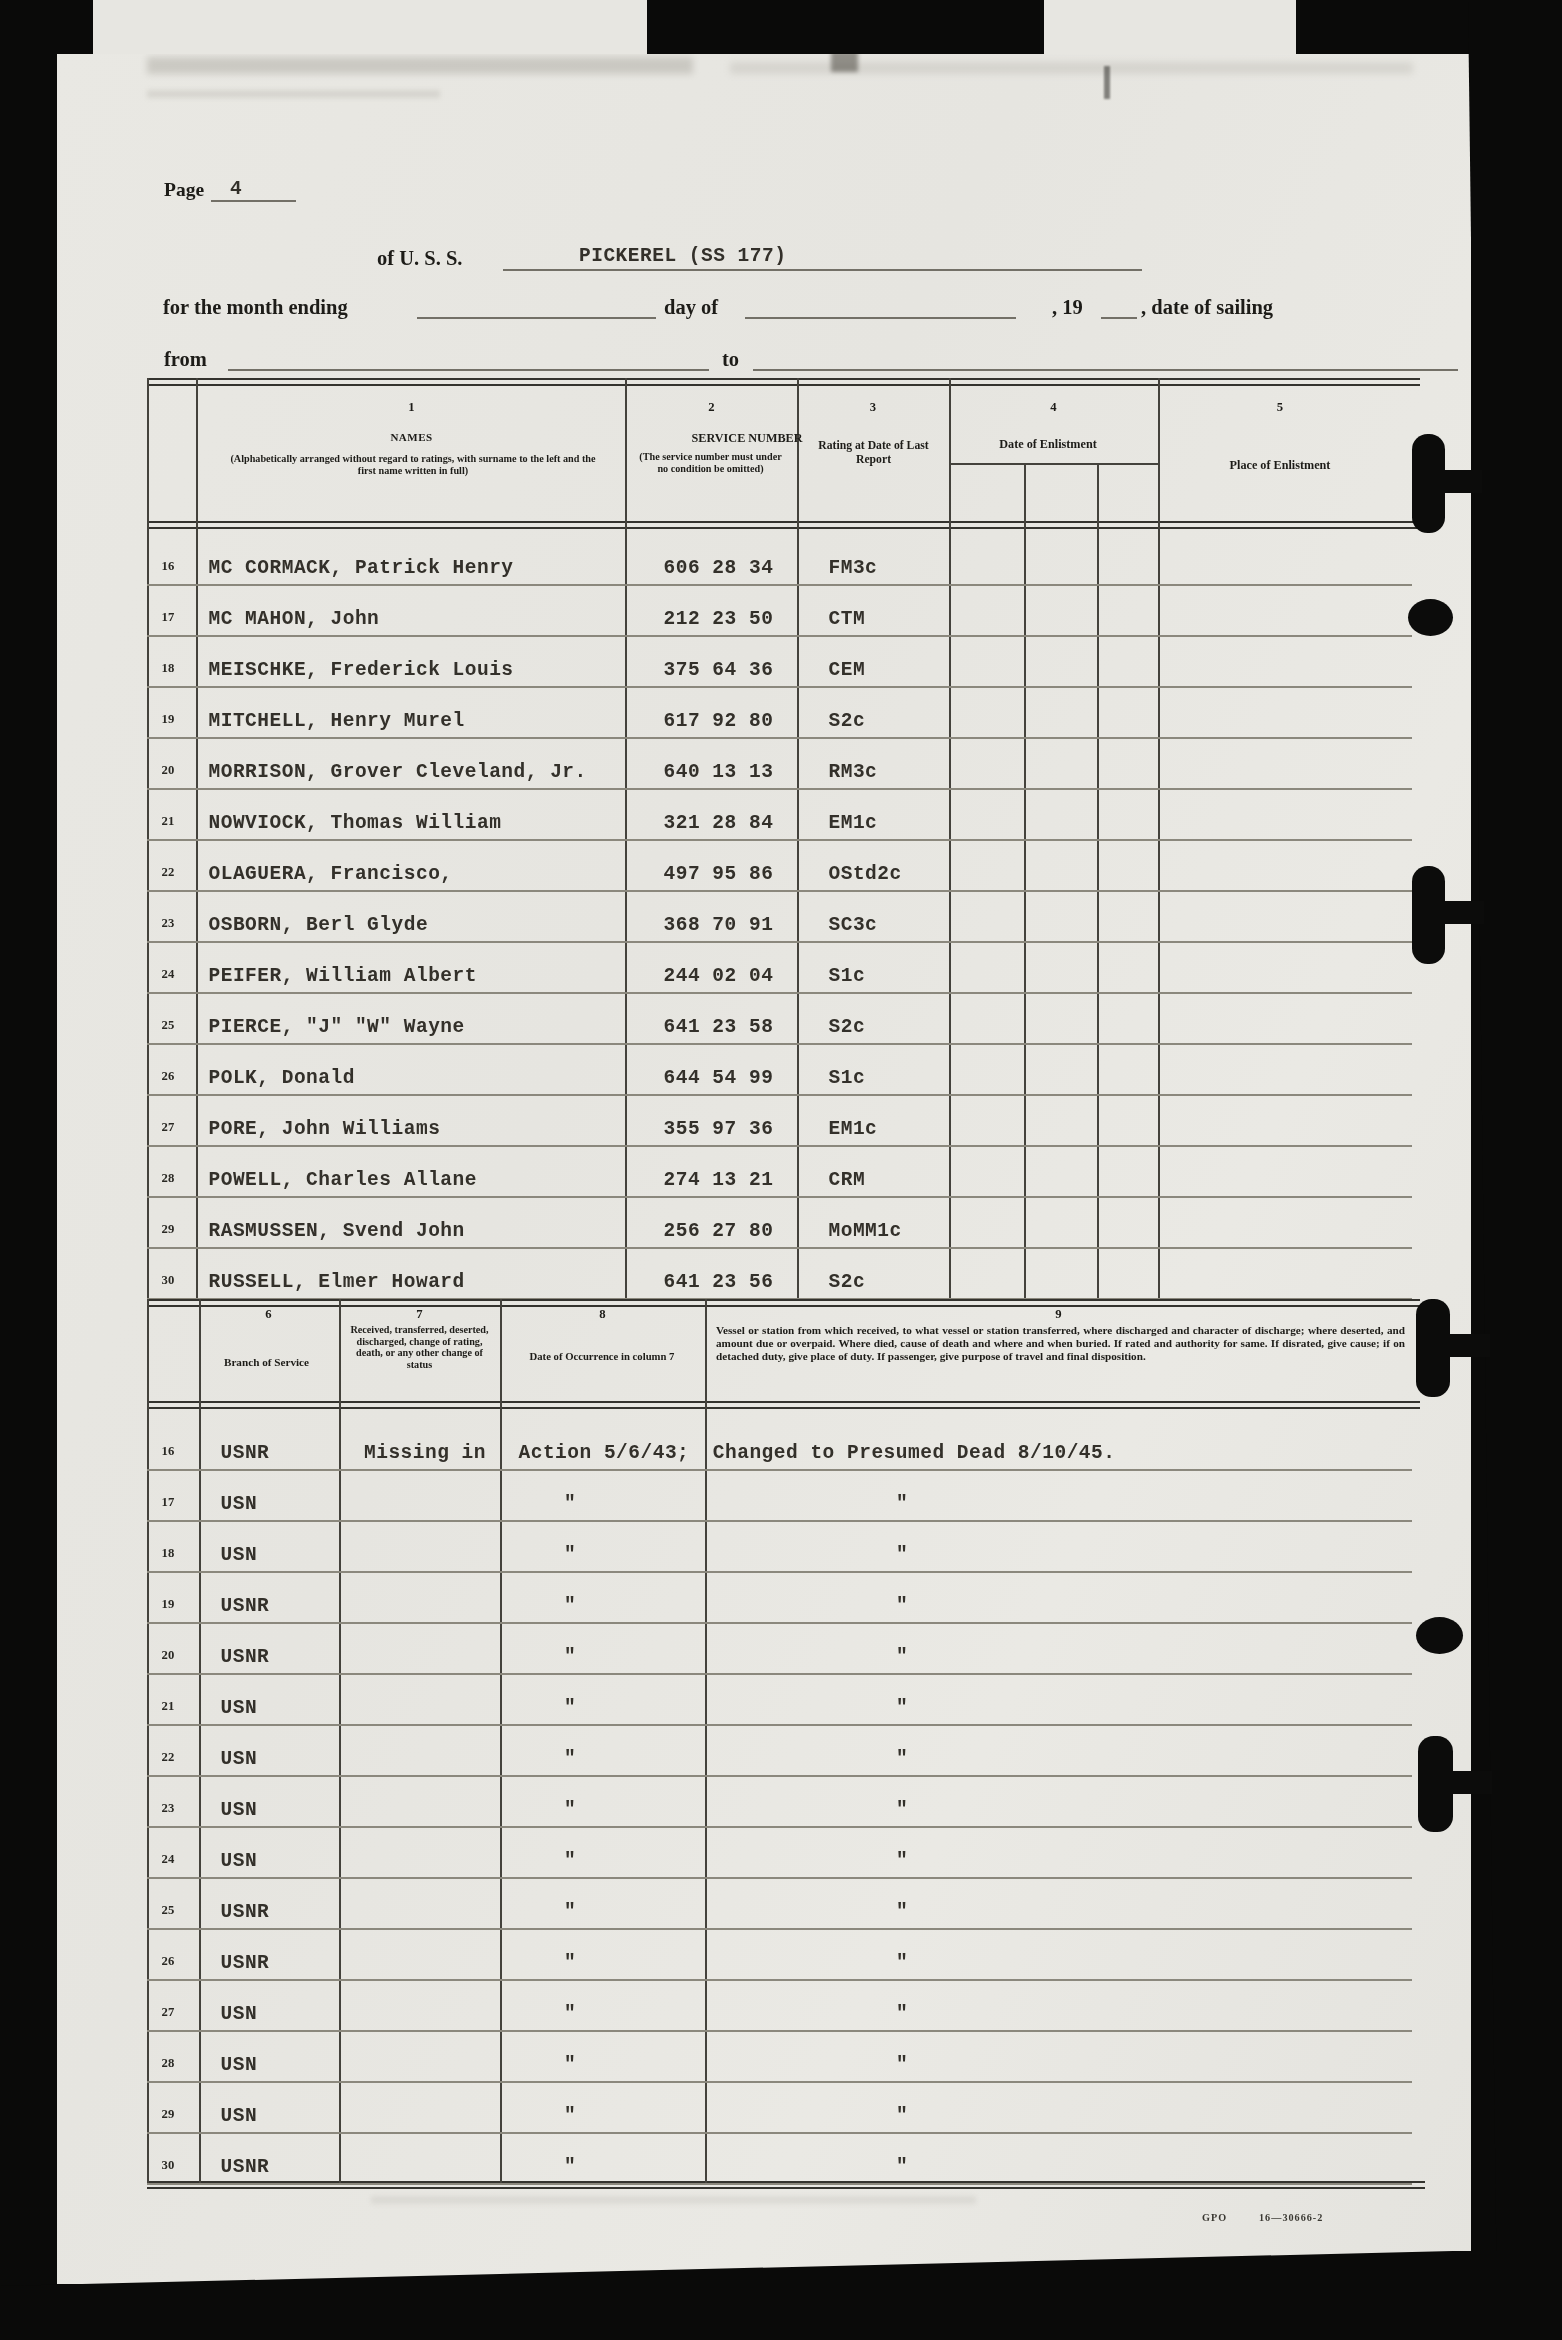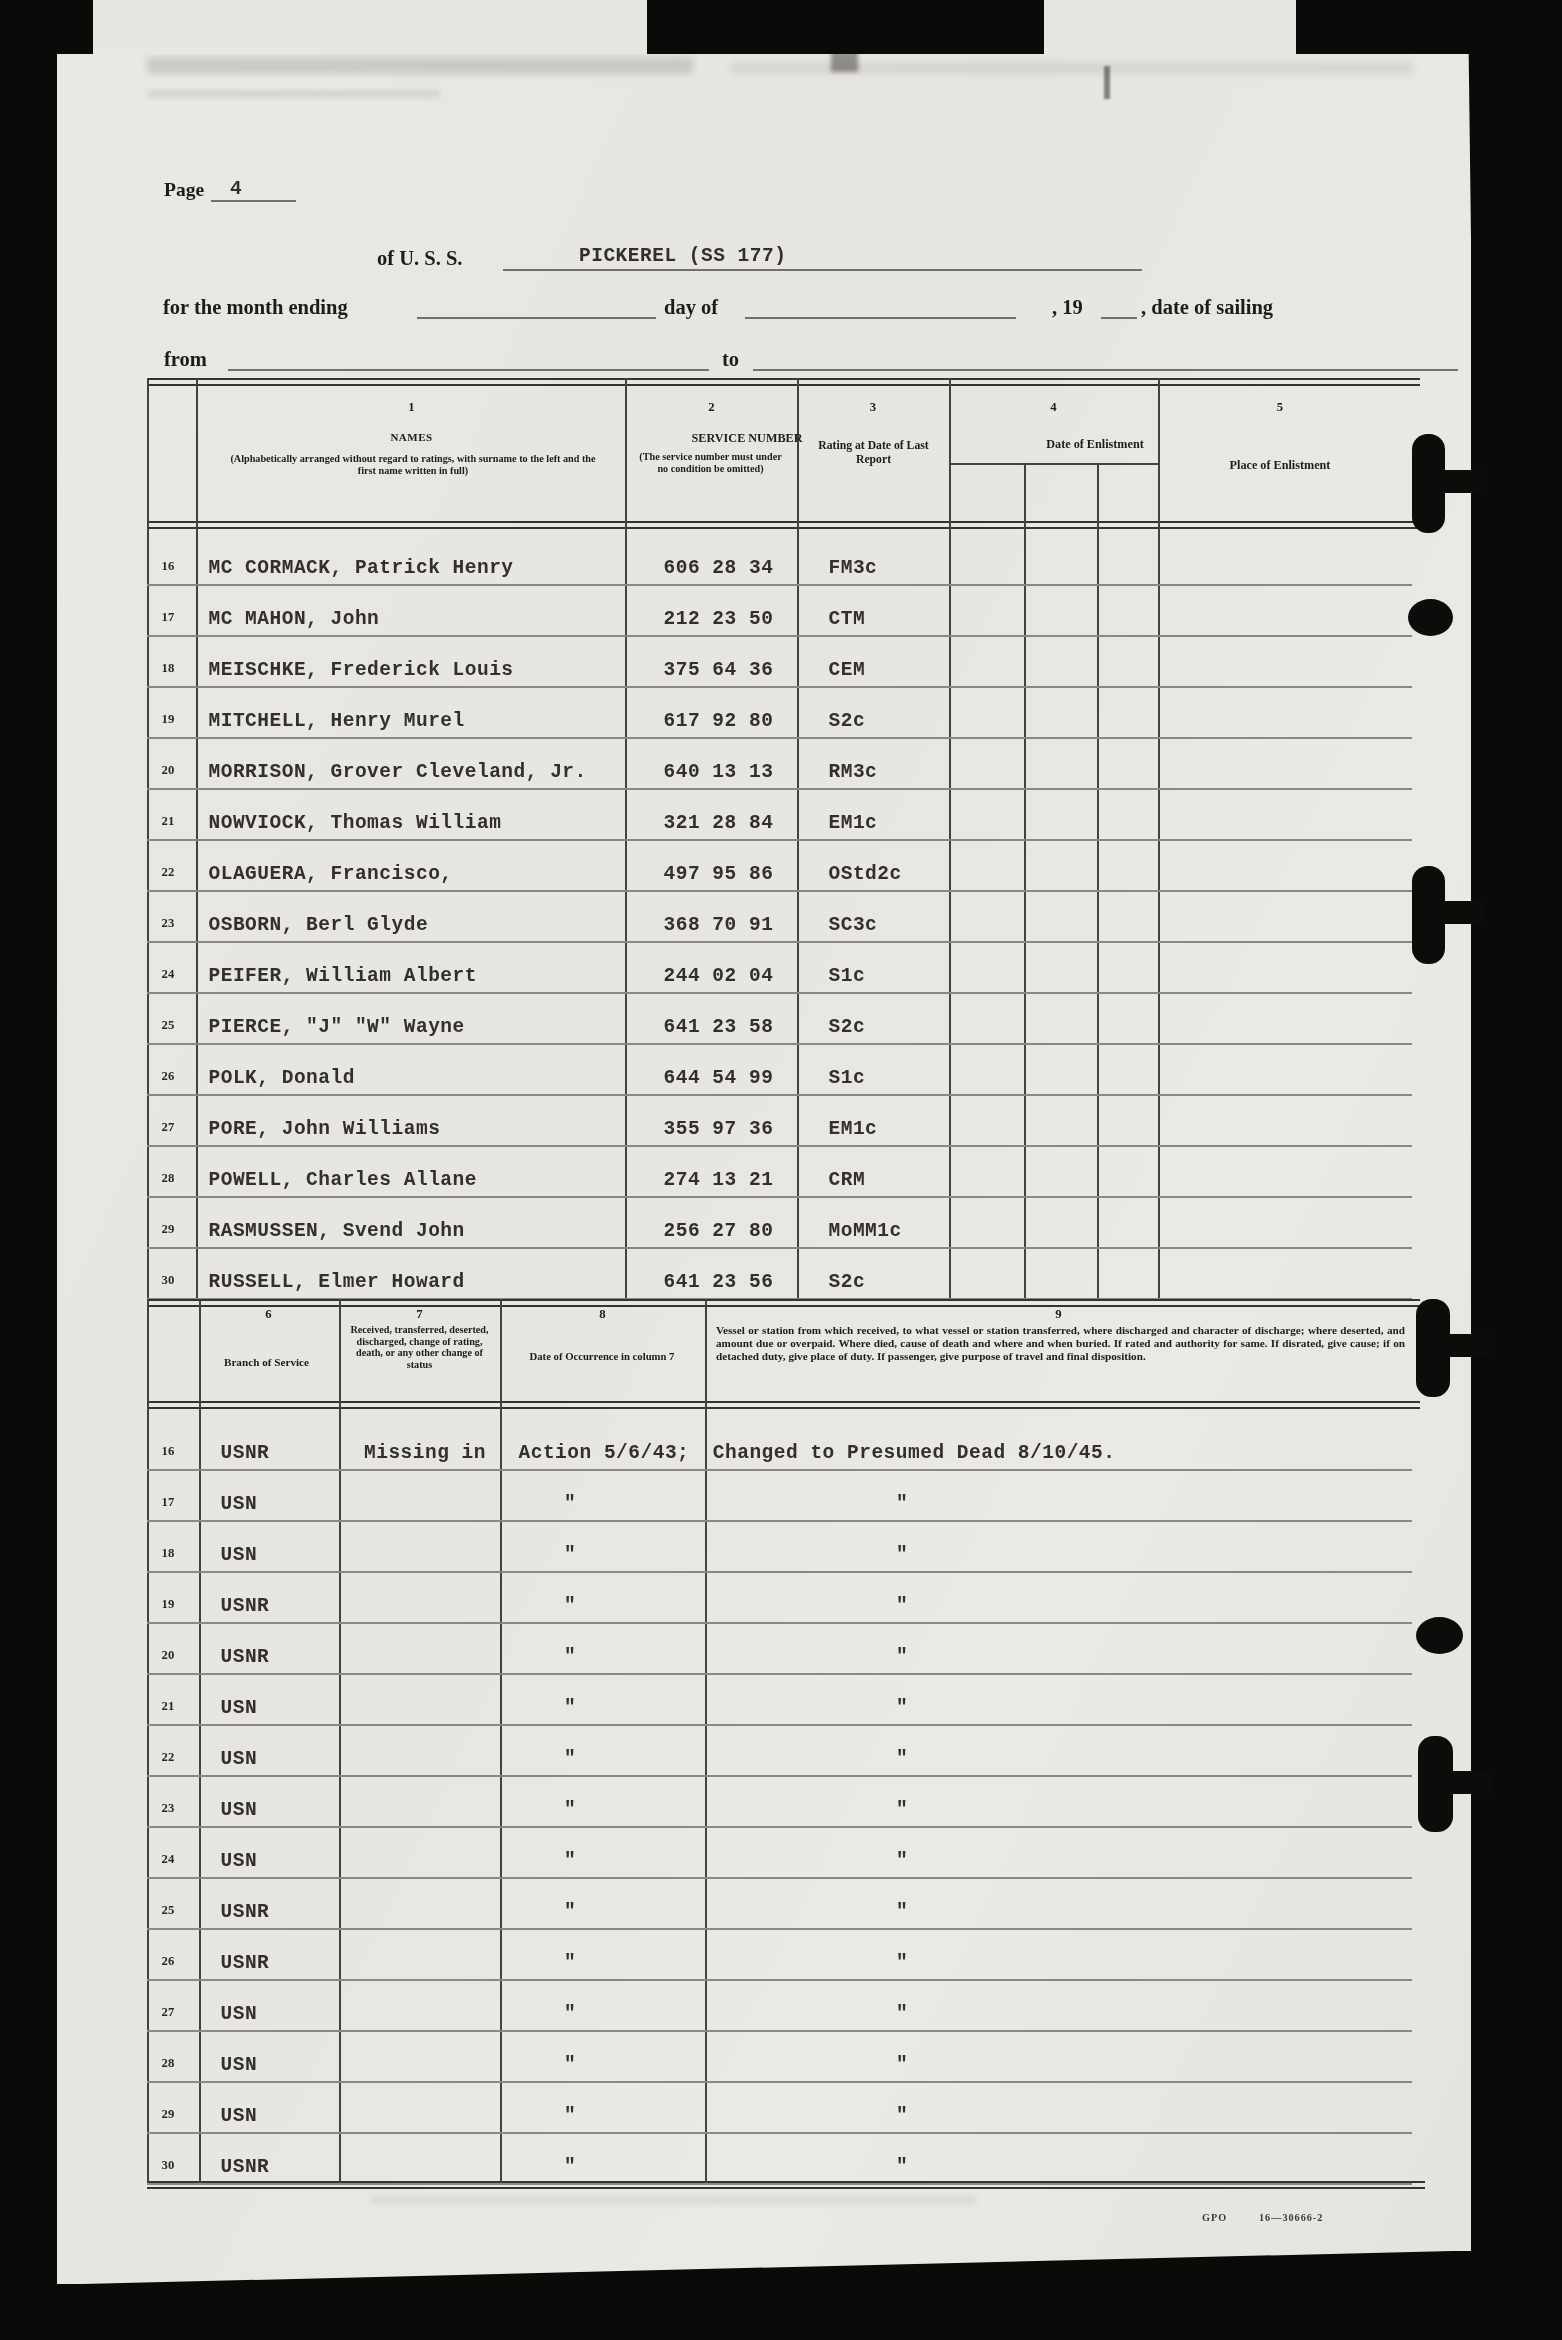--- a/index.html
+++ b/index.html
@@ -108,21 +108,21 @@
     <div class="prt ctr" style="left:568px;top:361px;width:173px;font-size:12.7px;">2</div>
     <div class="prt ctr" style="left:740px;top:361px;width:152px;font-size:12.7px;">3</div>
     <div class="prt ctr" style="left:892px;top:361px;width:209px;font-size:12.7px;">4</div>
     <div class="prt ctr" style="left:1101px;top:361px;width:244px;font-size:12.7px;">5</div>
 
     <div class="prt ctr" style="left:142px;top:392px;width:425px;font-size:11px;letter-spacing:0.5px;">NAMES</div>
     <div class="prt ctr hdr-sub" style="left:166px;top:414px;width:380px;font-size:10.2px;line-height:11.7px;">(Alphabetically arranged without regard to ratings, with surname to the left and the first name written in full)</div>
     <div class="prt ctr" style="left:568px;top:392px;width:156px;font-size:12.2px;margin-left:44px;">SERVICE NUMBER</div>
     <div class="prt ctr hdr-sub" style="left:577px;top:412px;width:153px;font-size:10.2px;line-height:11.7px;">(The service number must under no condition be omitted)</div>
     <div class="prt ctr" style="left:750px;top:400px;width:133px;font-size:11.7px;line-height:13.7px;">Rating at Date of Last Report</div>
-    <div class="prt ctr" style="left:939px;top:398px;width:198px;font-size:12.2px;">Date of Enlistment</div>
+    <div class="prt ctr" style="left:892px;top:398px;width:198px;font-size:12.2px;">Date of Enlistment</div>
     <div class="prt ctr" style="left:1101px;top:419px;width:244px;font-size:12.2px;">Place of Enlistment</div>
 
     <div class="rows t2rows" style="left:90px;top:496px;">
 
         <div class="trow t1">
           <span class="cl num">16</span>
           <span class="cl nm typed">MC CORMACK, Patrick Henry</span>
           <span class="cl sv typed">606 28 34</span>
           <span class="cl rt typed">FM3c</span>
           <span class="cl dt"></span>

